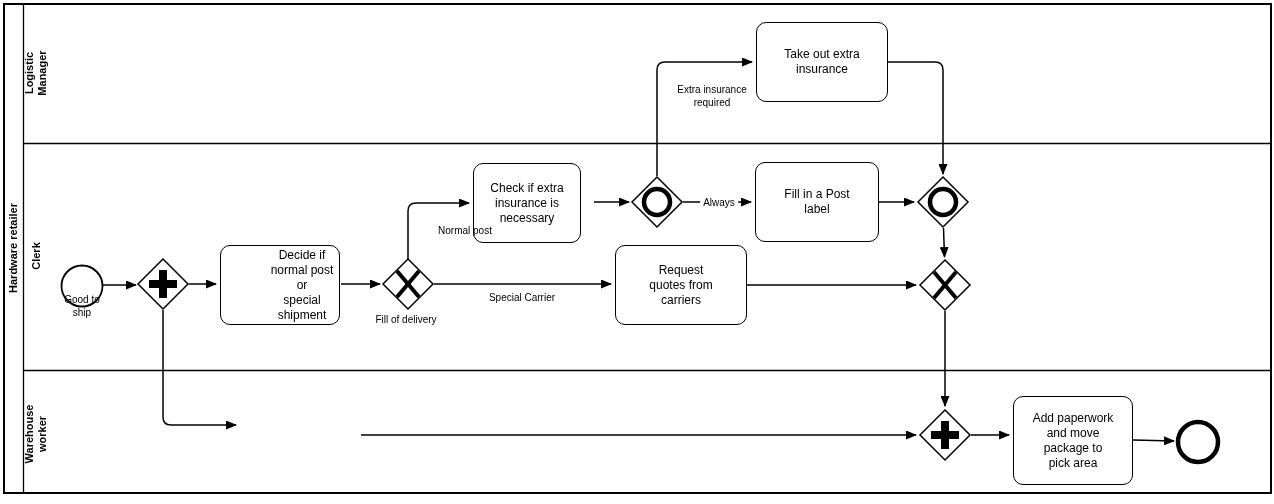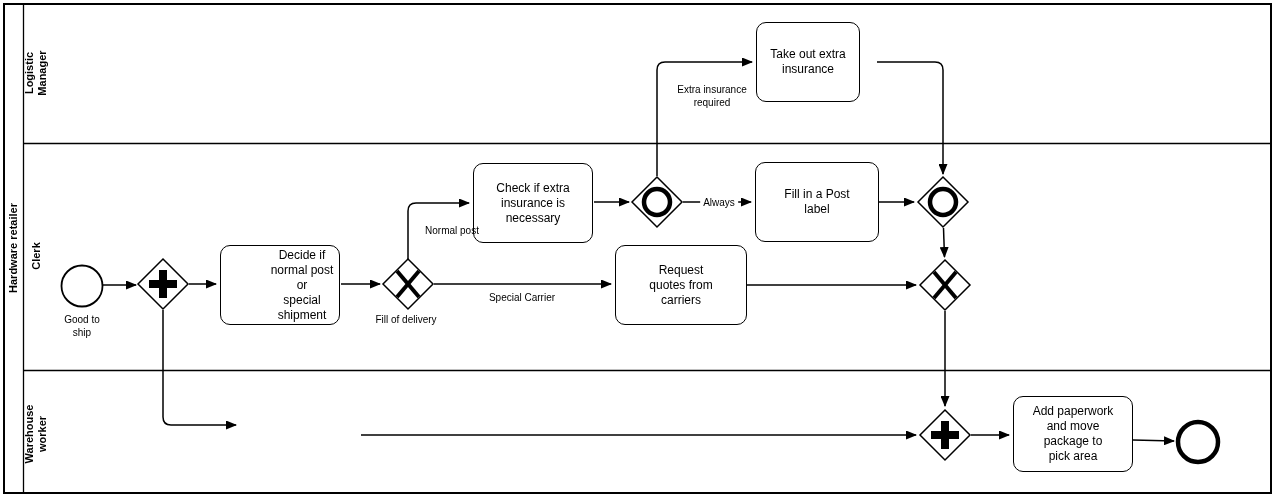--- a/index.html
+++ b/index.html
@@ -121,41 +121,41 @@
     </g>
   </svg>
 
   <div class="rot-label" style="left:13px;top:248px;">Hardware retailer</div>
   <div class="rot-label" style="left:36px;top:73px;">Logistic
 Manager</div>
   <div class="rot-label" style="left:36px;top:256px;">Clerk</div>
   <div class="rot-label" style="left:36px;top:434px;">Warehouse
 worker</div>
 
-  <div class="task" style="left:756px;top:22px;width:104px;height:80px;">Take out extra
+  <div class="task" style="left:756px;top:22px;width:132px;height:80px;">Take out extra
 insurance</div>
-  <div class="task" style="left:473px;top:163px;width:120px;height:80px;">Check if extra
+  <div class="task" style="left:473px;top:163px;width:108px;height:80px;">Check if extra
 insurance is
 necessary</div>
   <div class="task" style="left:755px;top:162px;width:124px;height:80px;">Fill in a Post
 label</div>
   <div class="task" style="left:220px;top:245px;width:120px;height:80px;padding-left:44px;">Decide if
 normal post or
 special
 shipment</div>
   <div class="task" style="left:615px;top:245px;width:132px;height:80px;">Request
 quotes from
 carriers</div>
-  <div class="task" style="left:1013px;top:396px;width:120px;height:76px;">Add paperwork
+  <div class="task" style="left:1013px;top:396px;width:120px;height:89px;">Add paperwork
 and move
 package to
 pick area</div>
 
-  <div class="flow-label" style="left:82px;top:326px;">Good to
+  <div class="flow-label" style="left:82px;top:306px;">Good to
 ship</div>
   <div class="flow-label" style="left:406px;top:319px;">Fill of delivery</div>
-  <div class="flow-label" style="left:440px;top:230px;padding-left:24px;">Normal post</div>
+  <div class="flow-label" style="left:453px;top:230px;padding-left:24px;">Normal post</div>
   <div class="flow-label on-line" style="left:522px;top:297px;">Special Carrier</div>
   <div class="flow-label on-line" style="left:719px;top:202px;">Always</div>
   <div class="flow-label" style="left:712px;top:96px;">Extra insurance
 required</div>
 
 </div>
 
 </body></html>

